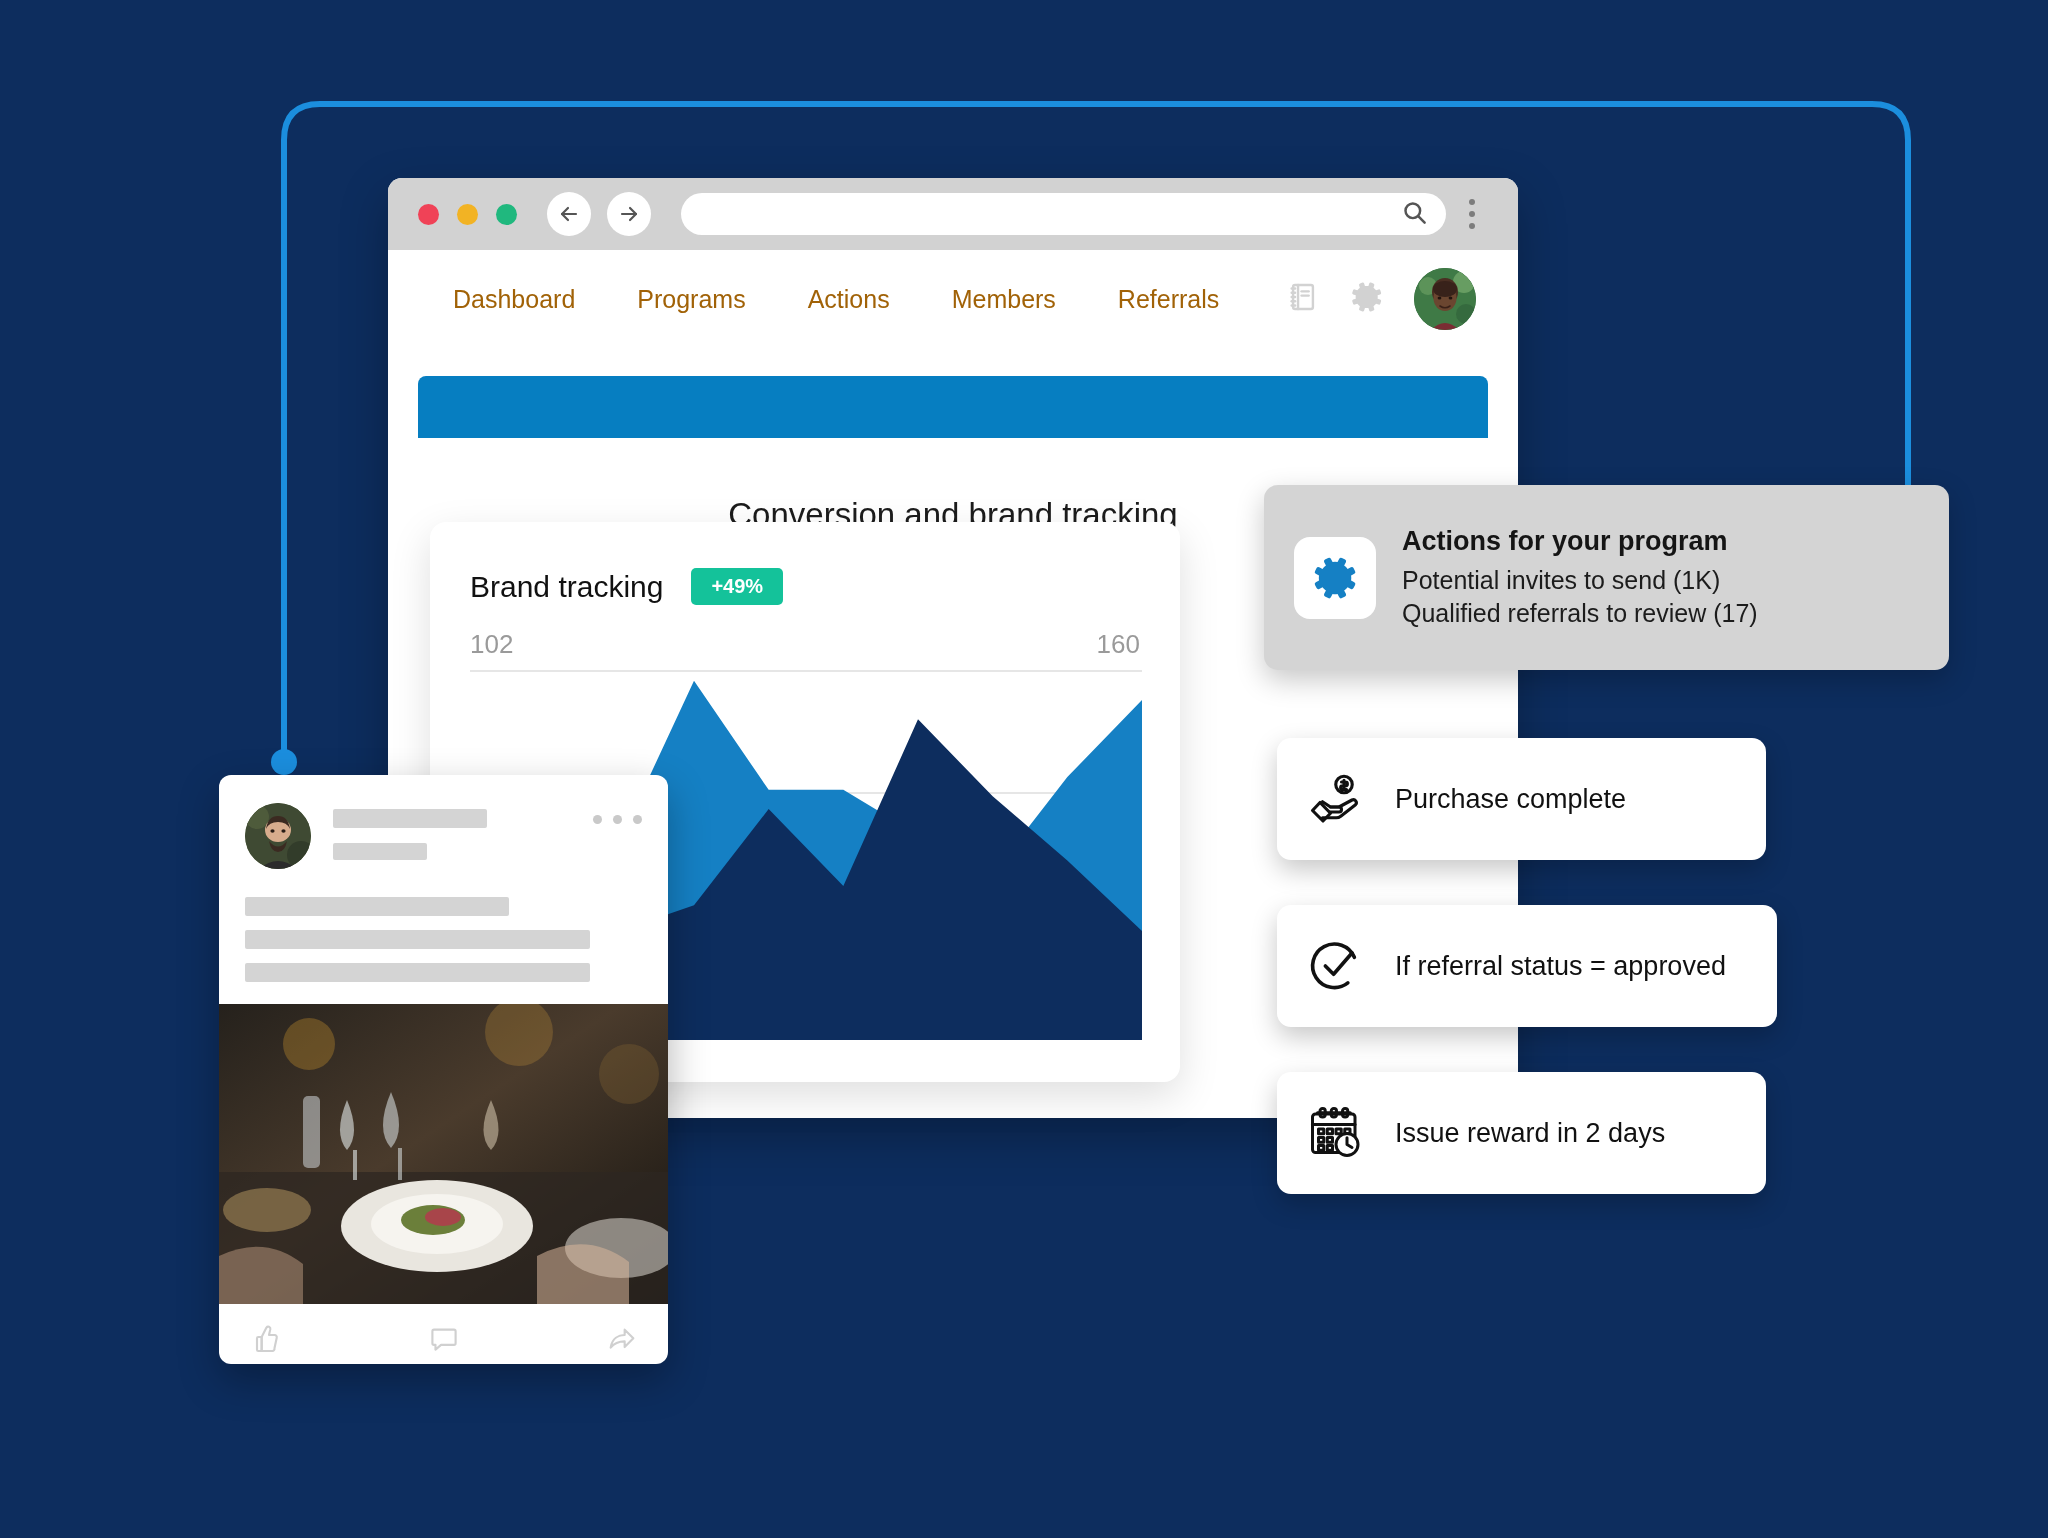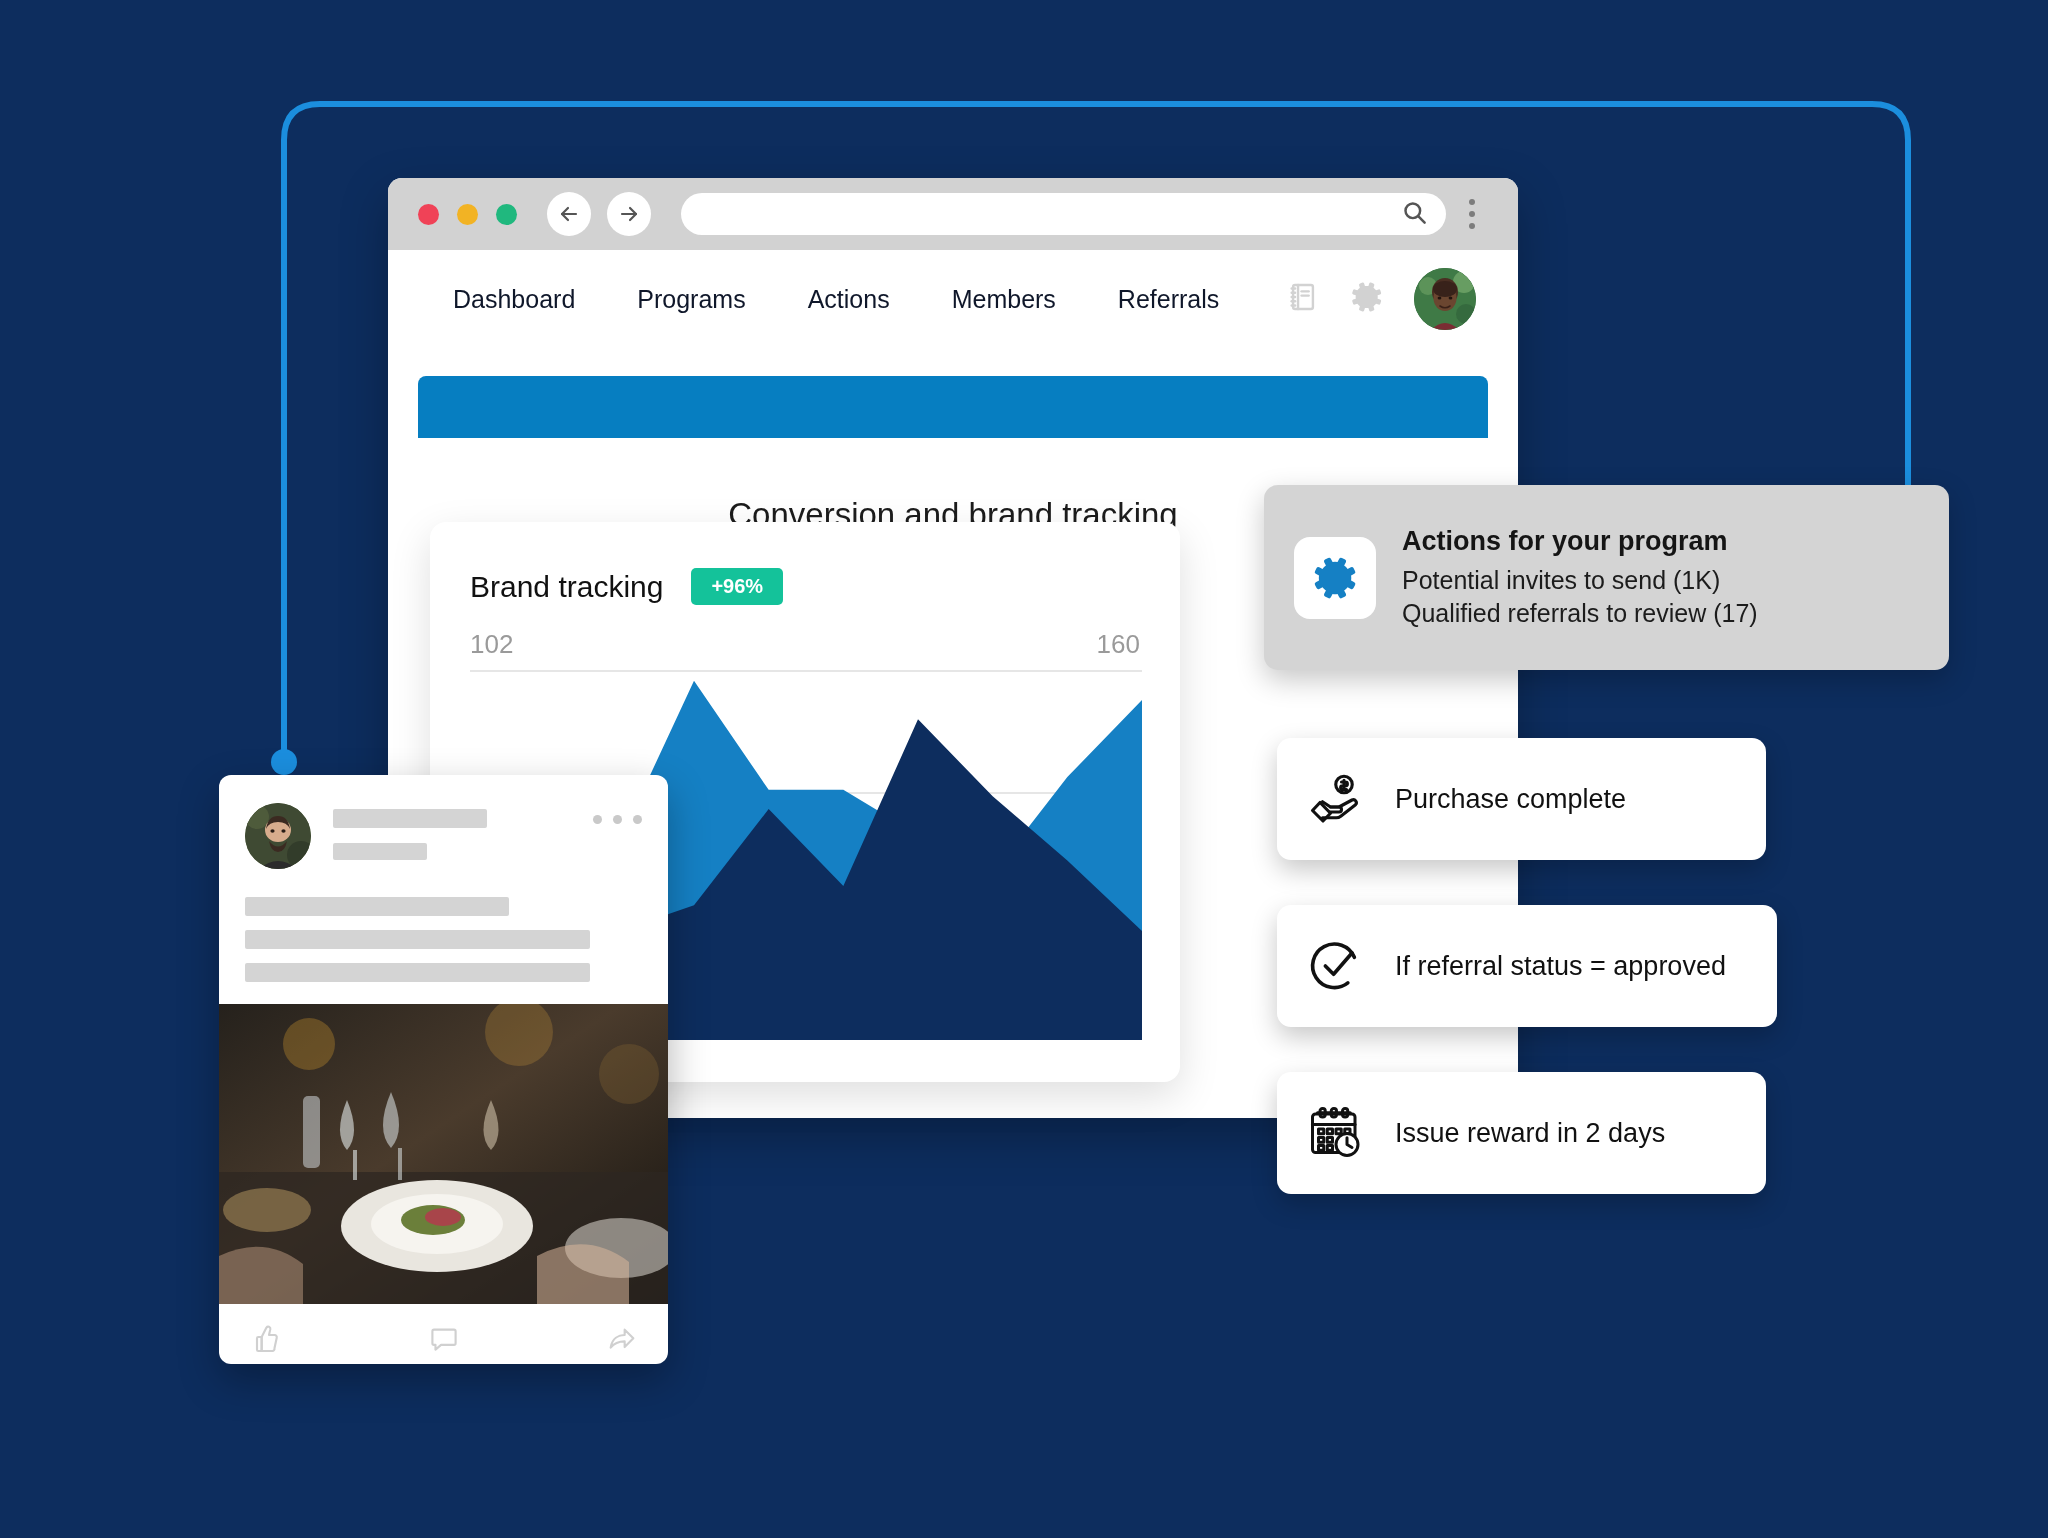--- a/index.html
+++ b/index.html
@@ -38,21 +38,21 @@
     display:flex; align-items:center; justify-content:flex-end; padding-right:18px;
   }
   .kebab { width:40px; display:flex; flex-direction:column; align-items:center; gap:6px; margin-left:6px; }
   .kebab i { width:6px; height:6px; border-radius:50%; background:#fff; display:block; }
 
   
   .appnav {
     height:98px; display:flex; align-items:center; padding:0 38px 0 34px; background:#fff;
   }
   .navitems { display:flex; align-items:center; gap:0; }
-  .navitem { font-size:25px; color:#0f172a; padding:0 31px; white-space:nowrap; }
+  .navitem { font-size:25px; color:#a16207; padding:0 31px; white-space:nowrap; }
   .navright { margin-left:auto; display:flex; align-items:center; gap:28px; padding-right:4px; }
   .avatar {
     width:62px; height:62px; border-radius:50%; overflow:hidden;
     background:#2f6b3a; position:relative;
   }
 
   
   .banner {
     margin:28px 30px 0 30px; height:62px; background:#067ec1; border-radius:8px 8px 0 0;
   }
@@ -220,21 +220,21 @@
     </div>
 
     <div class="banner"></div>
 
     <div class="chart-title">Conversion and brand tracking</div>
   </div>
 
   <div class="inner-card">
     <div class="card-head">
       <h3>Brand tracking</h3>
-      <span class="badge">+96%</span>
+      <span class="badge">+49%</span>
     </div>
     <div class="axis-row">
       <span>102</span>
       <span>160</span>
     </div>
     <div class="chartbox">
       <div class="gridline" style="top:2px"></div>
       <div class="gridline" style="top:124px"></div>
       <div class="gridline" style="top:246px"></div>
       <svg id="chart-svg" width="672" height="372" viewBox="0 0 672 372" preserveAspectRatio="none" style="position:absolute; left:0; top:0;">

